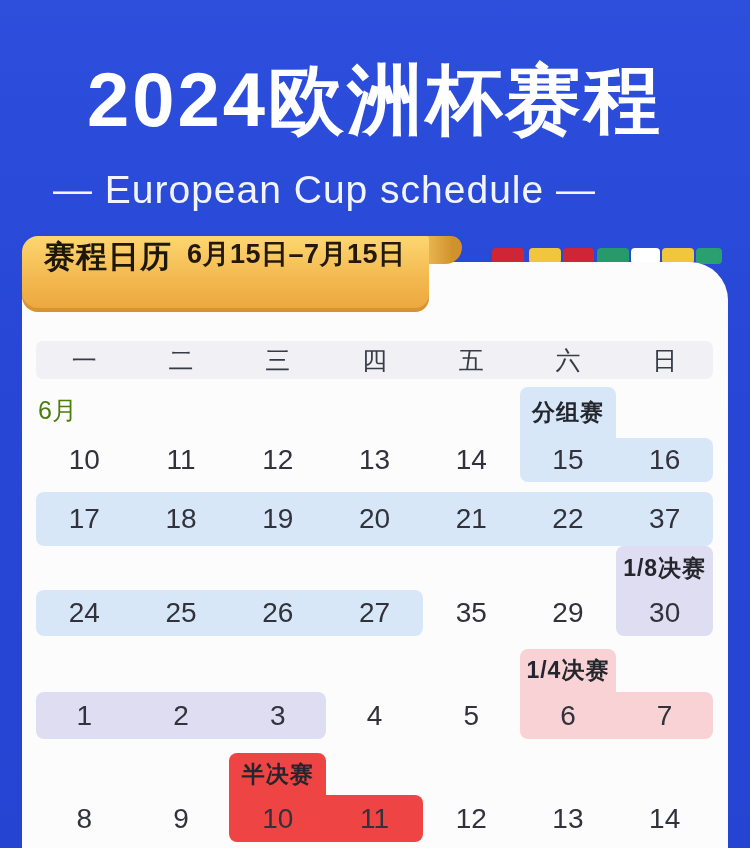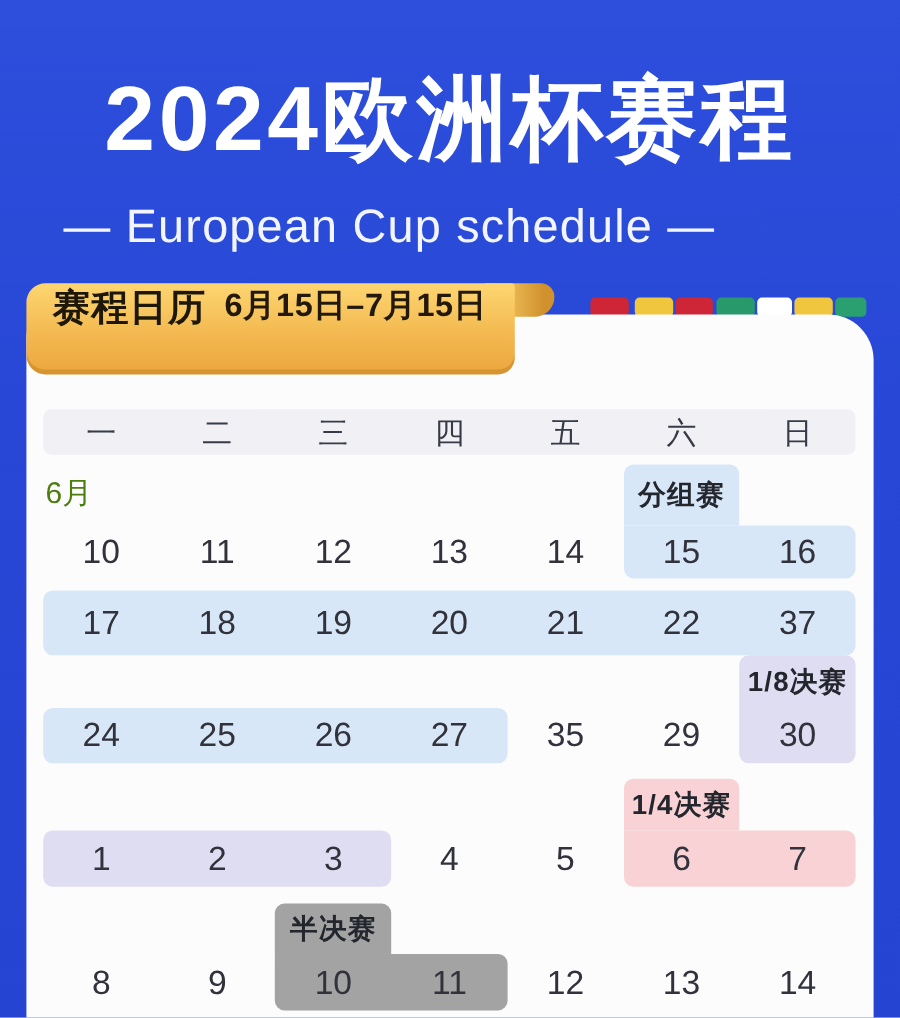--- a/index.html
+++ b/index.html
@@ -52,21 +52,21 @@
   .weekbar{top:79px;height:38px;background:#f1f0f4;border-radius:7px;}
   .weekbar span{align-self:center;text-align:center;font-size:25px;font-weight:500;color:#363b47;}
   .daterow span{align-self:center;text-align:center;font-size:28px;font-weight:400;color:#31323b;position:relative;z-index:2;}
   .labelrow{z-index:1;}
   .month{grid-column:1;align-self:center;justify-self:start;padding-left:2px;
          font-size:25px;color:#4d7c0f;font-weight:400;position:relative;z-index:2;}
   .hl{position:absolute;top:0;bottom:0;z-index:0;}
   .c1{left:0;}  .c3{left:calc(100%/7*2);} .c6{left:calc(100%/7*5);} .c7{left:calc(100%/7*6);}
   .w1{width:calc(100%/7);} .w2{width:calc(100%/7*2);} .w3{width:calc(100%/7*3);}
   .w4{width:calc(100%/7*4);} .w7{width:100%;}
-  .blue{background:#d7e7f7;} .lav{background:#dfddf1;} .pink{background:#f8d2d4;} .yel{background:#a3a3a3;}
+  .blue{background:#d7e7f7;} .lav{background:#dfddf1;} .pink{background:#f8d2d4;} .yel{background:#ef4444;}
   .r-all{border-radius:8px;} .r-top{border-radius:8px 8px 0 0;}
   .r-bot{border-radius:0 0 8px 8px;} .r-notl{border-radius:0 8px 8px 8px;}
   .stage-block{position:absolute;top:4px;bottom:0;display:flex;align-items:center;justify-content:center;}
   .stage-label{font-size:23px;font-weight:600;color:#24262e;letter-spacing:1px;}
   .lr1{top:121px;height:55px;}
   .dr1{top:176px;height:44px;}
   .dr2{top:230px;height:54px;}
   .lr2{top:280px;height:48px;}
   .dr3{top:328px;height:46px;}
   .lr3{top:383px;height:47px;}

